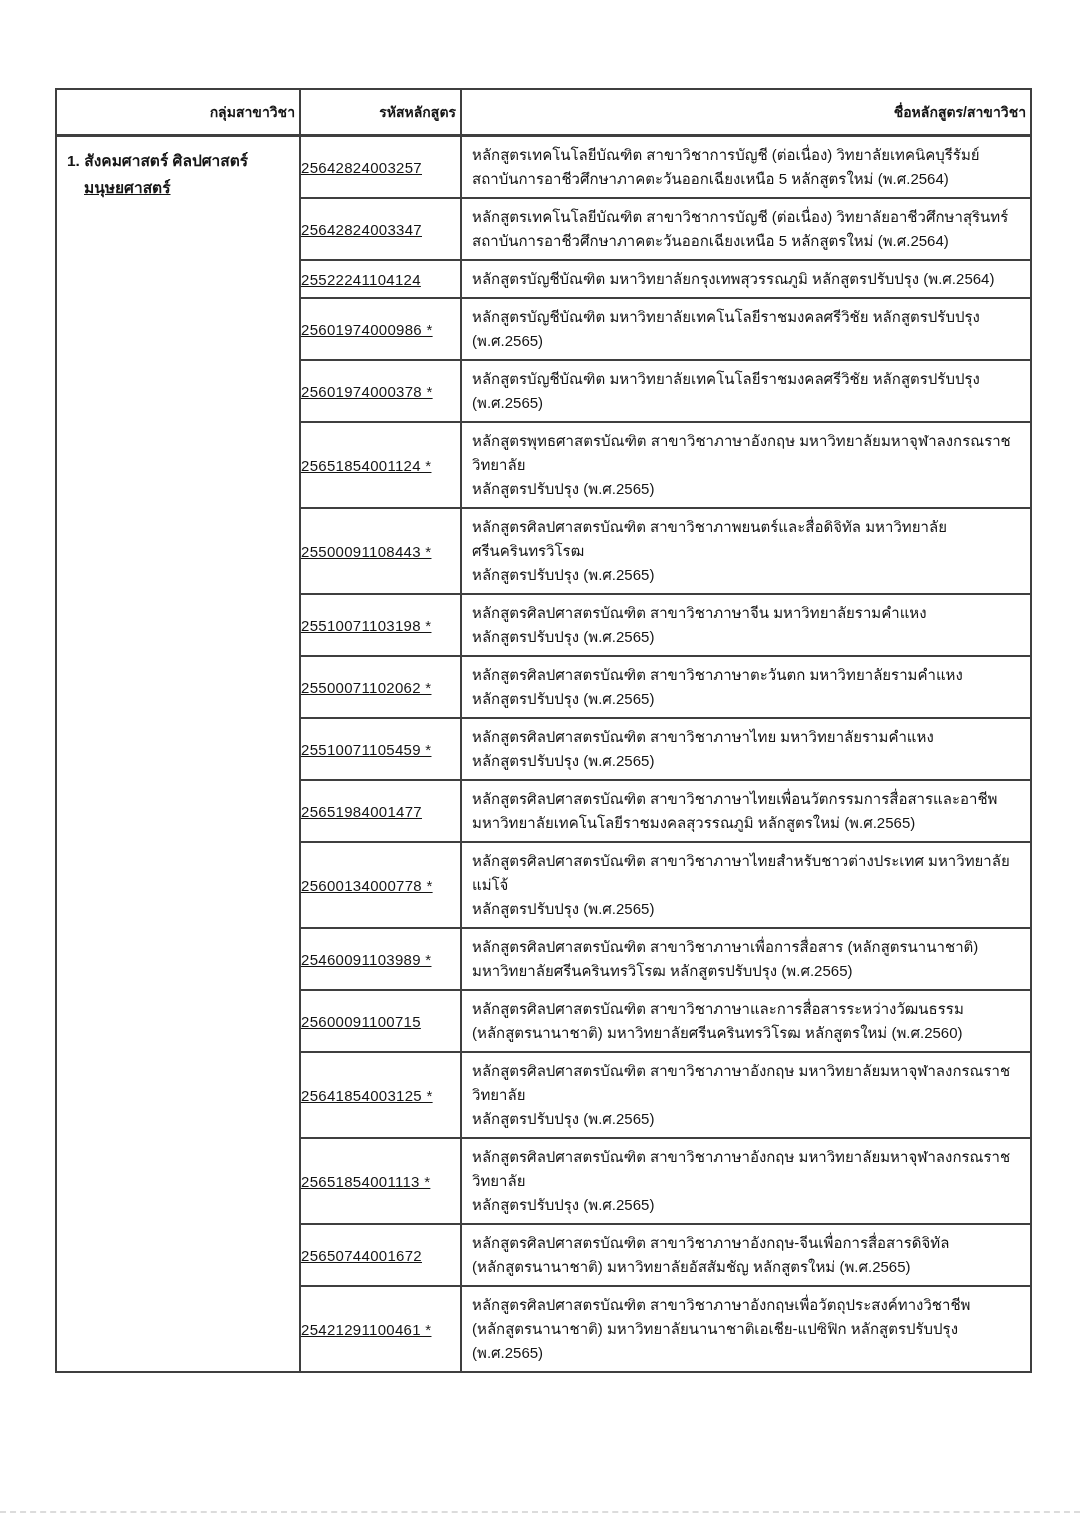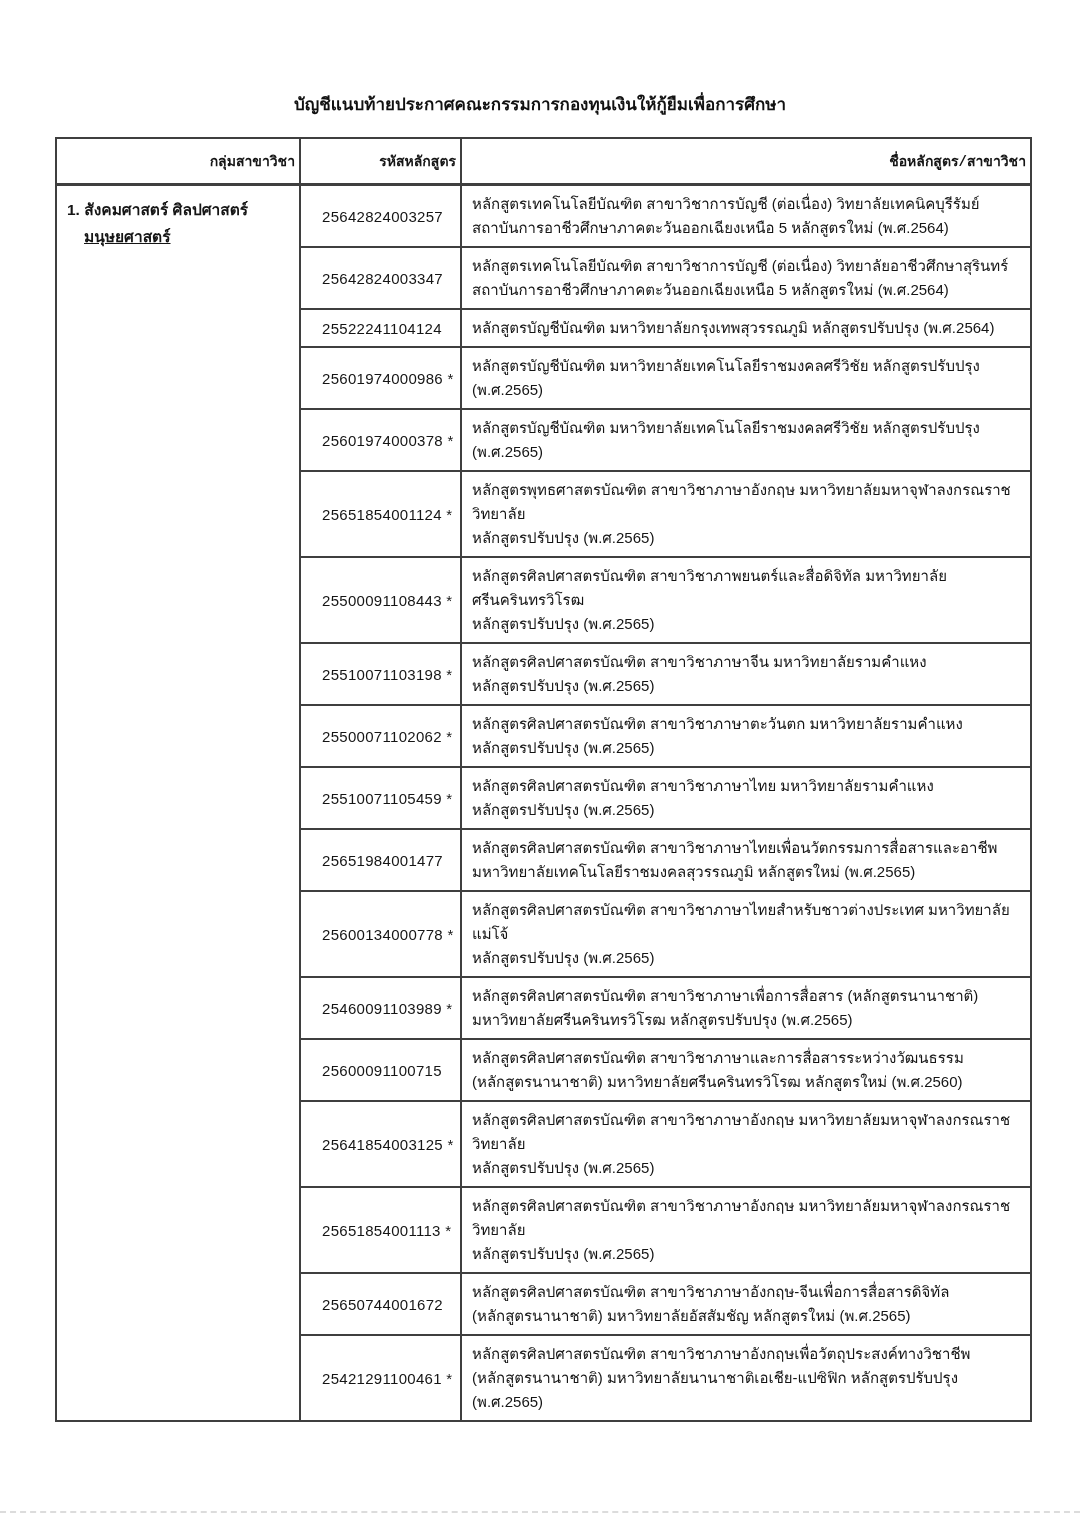--- a/index.html
+++ b/index.html
@@ -43,54 +43,54 @@
   table.courses th {
     font-size: 14px;
     font-weight: bold;
     text-align: right;
     height: 40px;
     border-bottom-width: 3px;
     padding: 2px 4px;
   }
   th.col-group-h { width: 234px; }
   th.col-code-h  { width: 151px; }
-  th.col-name-h  { width: 560px; font-family: Liberation Mono, monospace; }
+  th.col-name-h  { width: 560px; }
   td.col-group {
     vertical-align: top;
     padding: 10px 6px 6px 10px;
     font-weight: bold;
     font-size: 15.5px;
     line-height: 27px;
   }
   .group-line.indent { padding-left: 17px; text-decoration: underline; }
   td.col-code {
     vertical-align: middle;
-    padding: 4px 4px 4px 21px;
+    padding: 4px 4px 4px 0;
     white-space: nowrap;
     letter-spacing: 0.3px;
+    text-decoration: underline;
   }
   td.col-name {
     vertical-align: middle;
     padding: 6px 8px 6px 10px;
     line-height: 24px;
   }
   .bottom-edge {
     position: absolute;
     left: 0; right: 0;
     bottom: 5px;
     border-bottom: 2px dashed #dcdcdc;
   }
 </style>
 </head>
 <body>
 
 <div class="page">
 
   <div class="doc-title">
-    <div>บัญชีแนบท้ายประกาศคณะกรรมการกองทุนเงินให้กู้ยืมเพื่อการศึกษา</div>
   </div>
 
 
   <table class="courses">
     <thead>
       <tr>
         <th class="col-group-h">กลุ่มสาขาวิชา</th>
         <th class="col-code-h">รหัสหลักสูตร</th>
         <th class="col-name-h">ชื่อหลักสูตร/สาขาวิชา</th>
       </tr>

